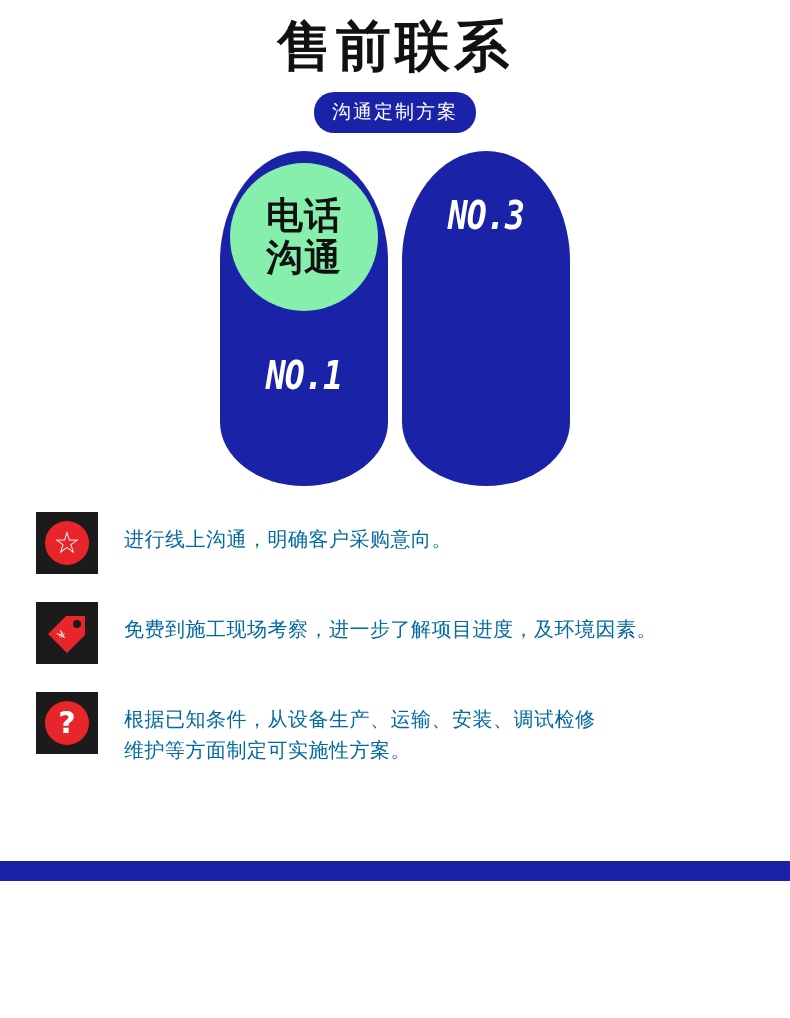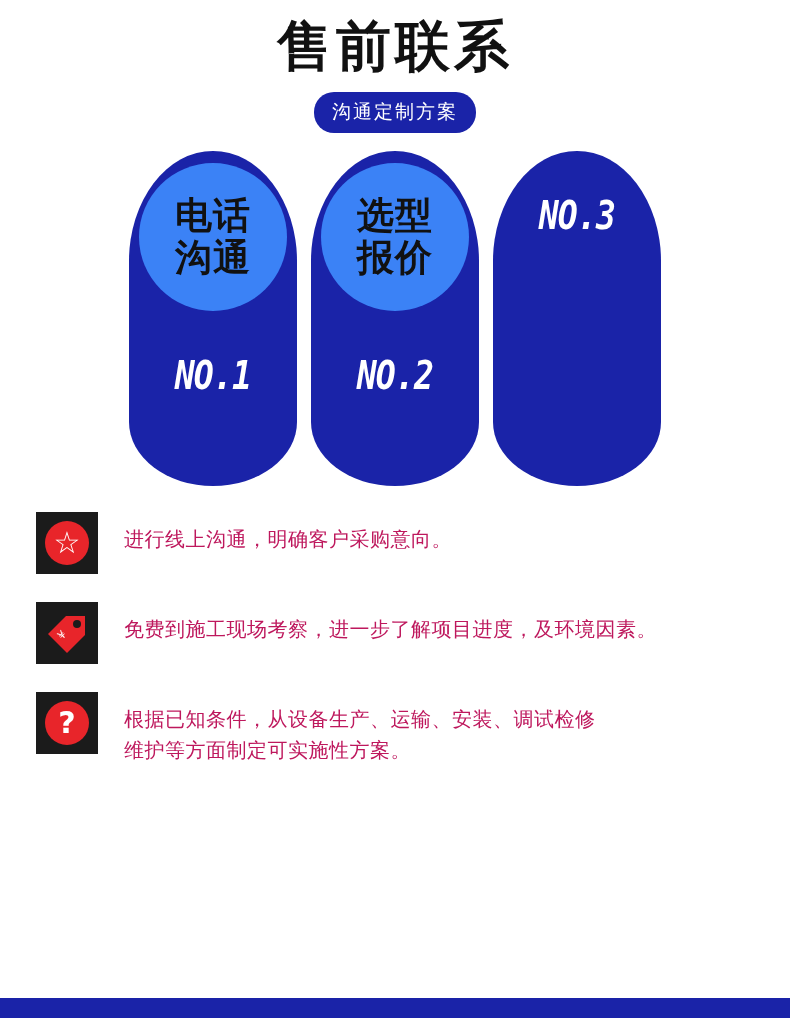--- a/index.html
+++ b/index.html
@@ -10,21 +10,21 @@
     width: 790px;
     height: 1018px;
     background: #ffffff;
     font-family: "Liberation Sans", sans-serif;
     overflow: hidden;
     position: relative;
   }
 
   .page {
     width: 790px;
-    height: 1018px;
+    height: 881px;
     position: relative;
     box-sizing: border-box;
   }
 
   
   .header {
     text-align: center;
     padding-top: 18px;
   }
   .main-title {
@@ -65,21 +65,21 @@
     border-radius: 84px 84px 84px 84px / 110px 110px 64px 64px;
     position: relative;
     display: flex;
     flex-direction: column;
     align-items: center;
   }
   .step-bubble {
     width: 148px;
     height: 148px;
     border-radius: 50%;
-    background: #3b82f6;
+    background: #86efac;
     margin-top: 12px;
     display: flex;
     flex-direction: column;
     align-items: center;
     justify-content: center;
     box-sizing: border-box;
   }
   .step-bubble .line {
     font-size: 37px;
     font-weight: bold;
@@ -117,21 +117,21 @@
     background: #1b1b1b;
     flex: 0 0 62px;
     display: flex;
     align-items: center;
     justify-content: center;
     box-sizing: border-box;
   }
   .note-text {
     margin-left: 26px;
     font-size: 20px;
-    color: #be185d;
+    color: #0369a1;
     line-height: 1.55;
     padding-top: 12px;
     letter-spacing: 0.5px;
     font-family: "DejaVu Sans", "Liberation Sans", sans-serif;
     white-space: pre-line;
   }
 
   
   .icon-circle {
     width: 44px;
@@ -181,27 +181,20 @@
   <div class="steps">
 
     <div class="step">
       <div class="step-bubble">
         <div class="line">电话</div>
         <div class="line">沟通</div>
       </div>
       <div class="step-no">NO.1</div>
     </div>
 
-    <div class="step">
-      <div class="step-bubble">
-        <div class="line">选型</div>
-        <div class="line">报价</div>
-      </div>
-      <div class="step-no">NO.2</div>
-    </div>
 
     <div class="step">
       <div class="step-no">NO.3</div>
     </div>
 
 
   </div>
 
   <div class="notes">
 

